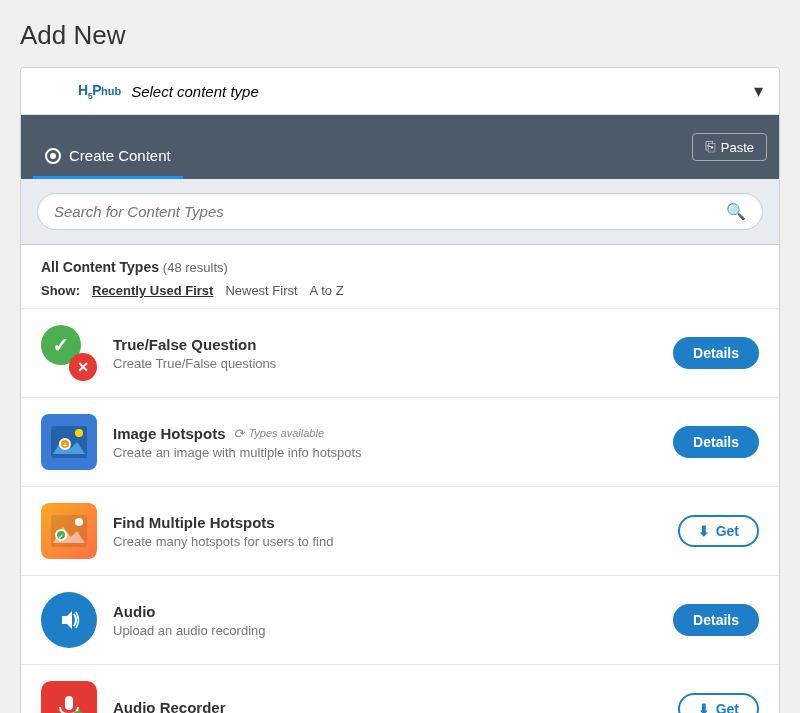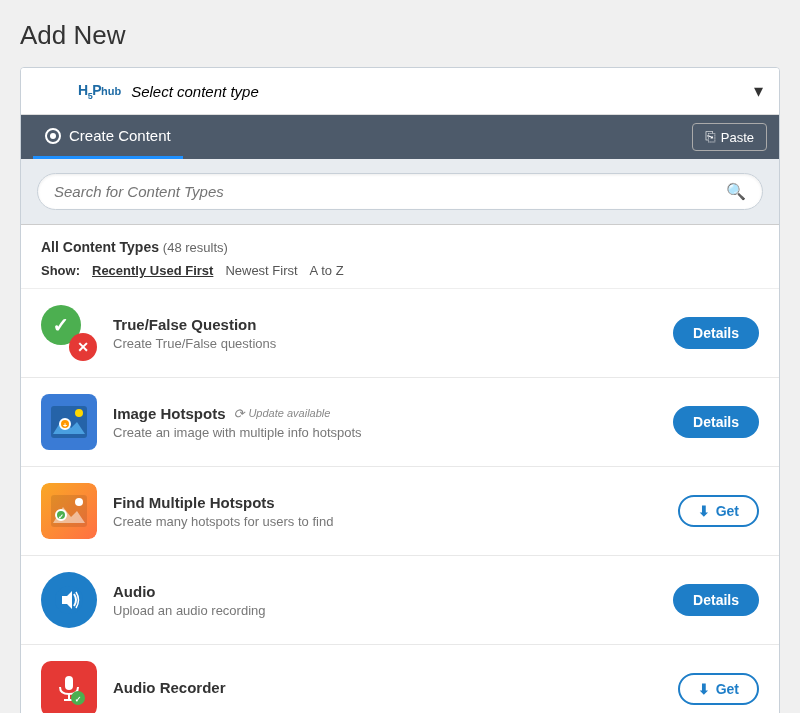--- a/index.html
+++ b/index.html
@@ -67,21 +67,21 @@
       background: #4d5a6a;
       display: flex;
       align-items: stretch;
       padding: 0 12px;
       position: relative;
     }
     .tab-item {
       display: flex;
       align-items: center;
       gap: 8px;
-      padding: 12px 12px 12px;
+      padding: 32px 12px 12px;
       color: #fff;
       font-size: 15px;
       font-weight: 500;
       cursor: pointer;
       border-bottom: 3px solid #1e90ff;
       position: relative;
     }
     .tab-icon {
       width: 16px;
       height: 16px;
@@ -439,21 +439,21 @@
 
             <circle cx="16" cy="20" r="5" fill="#ff9800" stroke="#fff" stroke-width="2"></circle>
             <text x="16" y="24" text-anchor="middle" fill="#fff" font-size="7" font-weight="bold">+</text>
           </svg>
         </div>
         <div class="item-info">
           <div class="item-title">
             <span>Image Hotspots</span>
             <span class="update-badge">
               <span class="update-icon">⟳</span>
-              <span>Update available</span>
+              <span>Types available</span>
             </span>
           </div>
           <div class="item-desc">Create an image with multiple info hotspots</div>
         </div>
         <button class="details-btn">Details</button>
       </div>
 
       <div class="content-item">
         <div class="item-icon">
           <div class="find-hotspot-icon">

